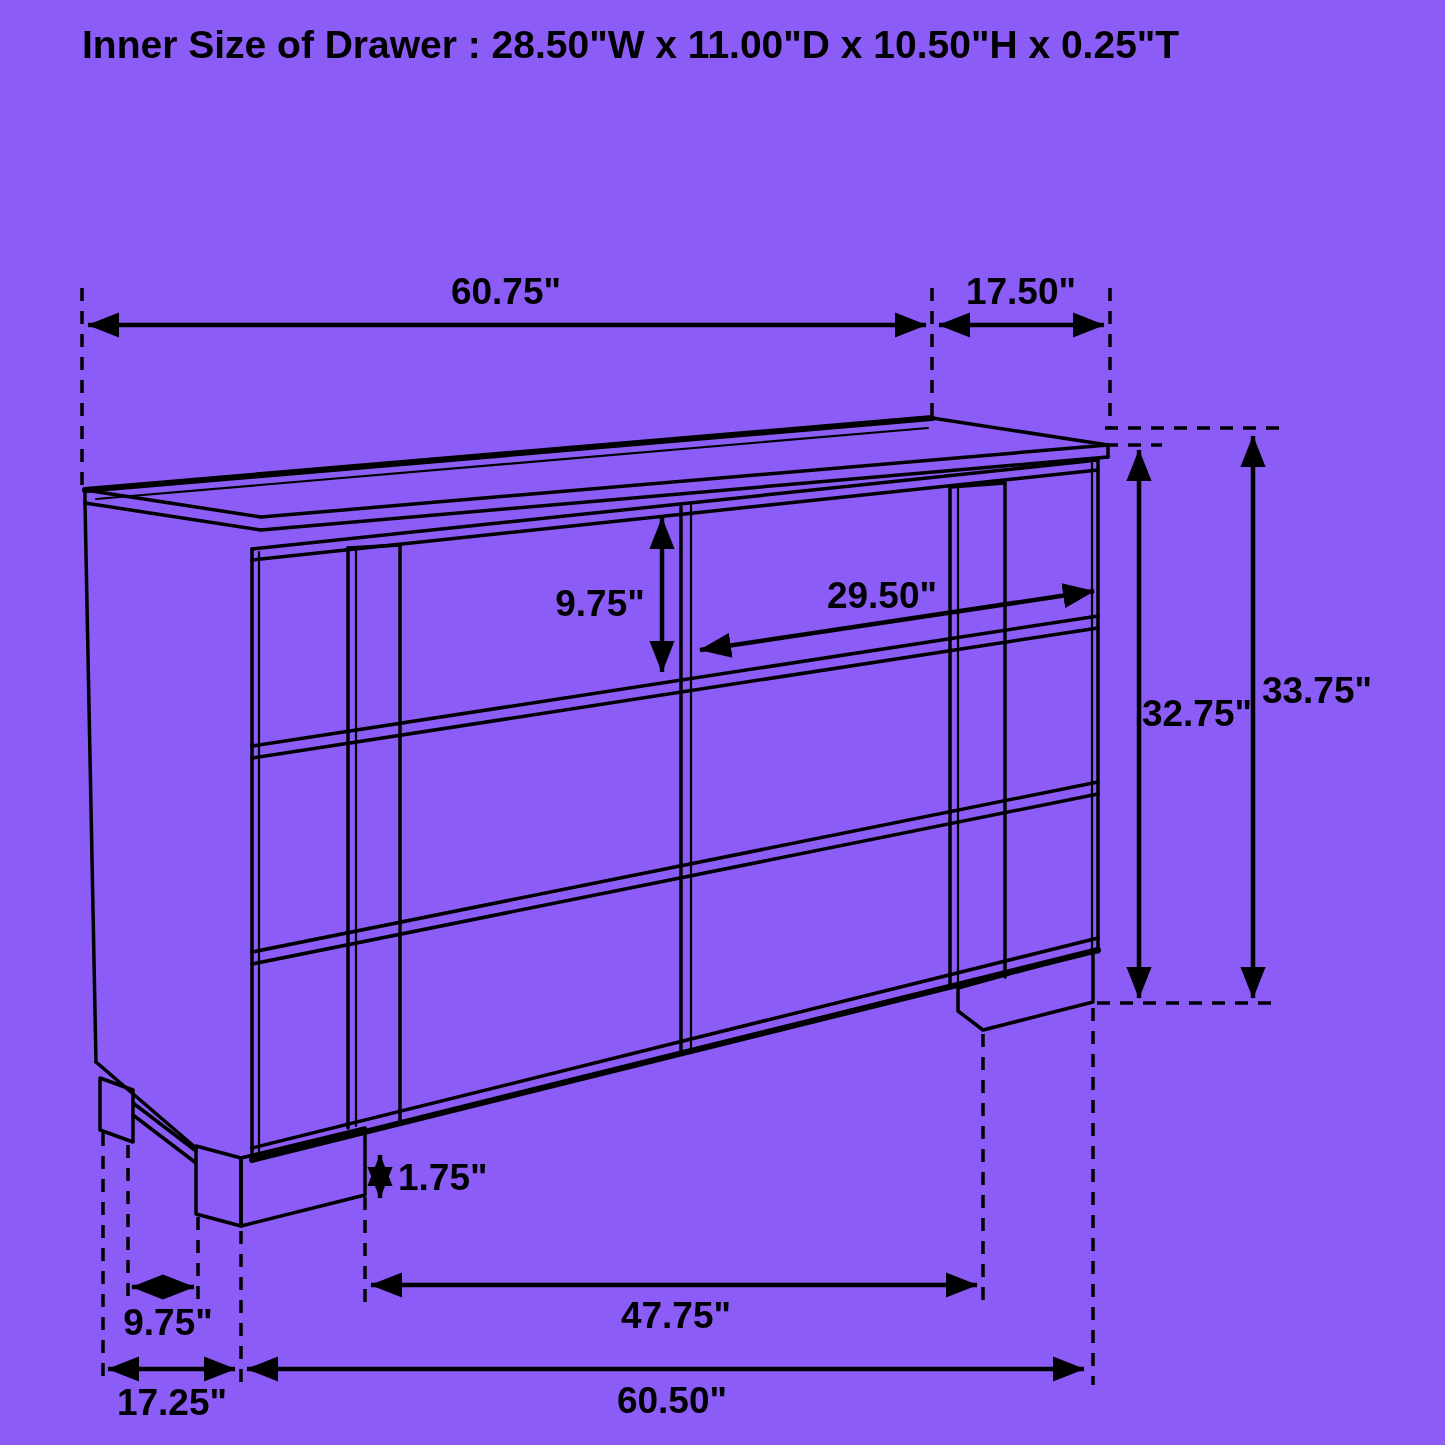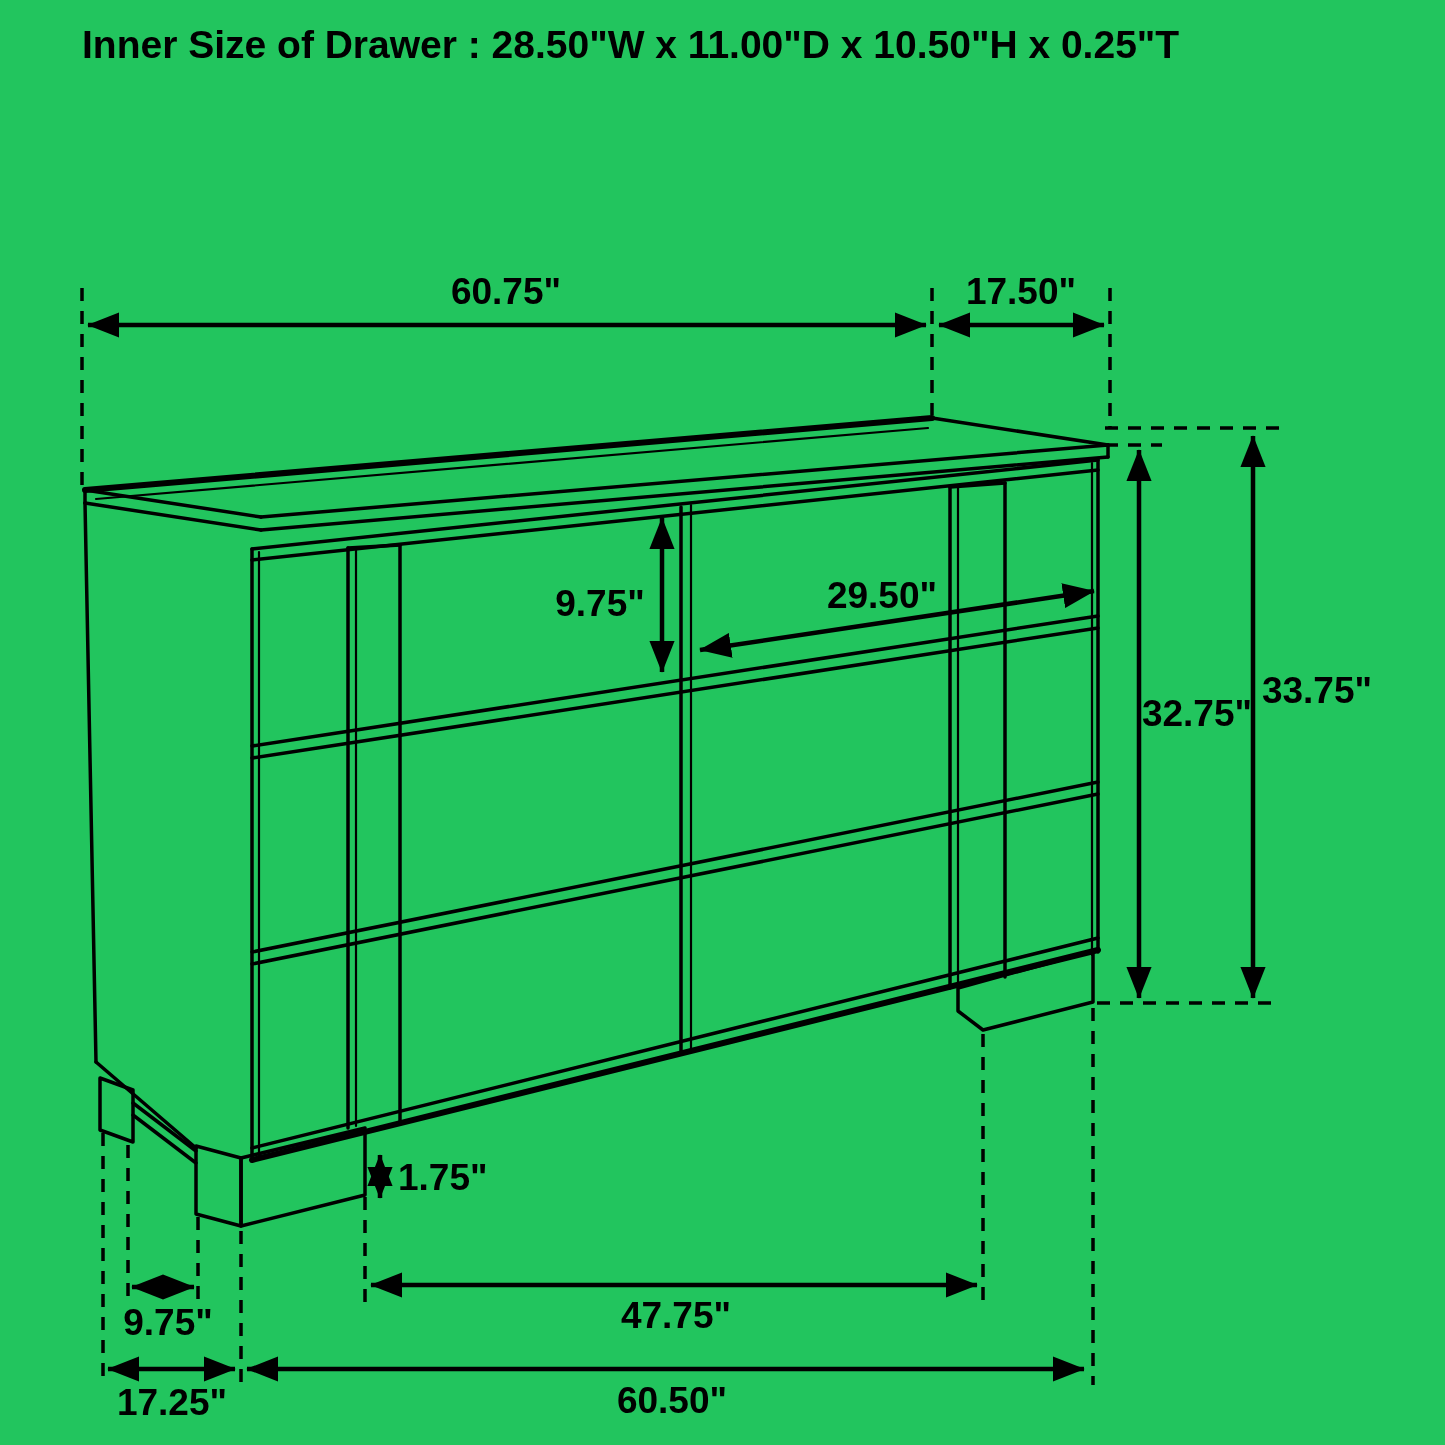--- a/index.html
+++ b/index.html
@@ -1,16 +1,16 @@
 <!DOCTYPE html>
 <html><head>
 <meta charset="utf-8">
 <style>
   html,body{margin:0;padding:0;background:#ffffff;}
-  .page{position:relative;width:1445px;height:1445px;background:#22c55e;overflow:hidden;}
+  .page{position:relative;width:1445px;height:1445px;background:#8b5cf6;overflow:hidden;}
   svg{display:block;}
   text{font-family:"Liberation Sans", sans-serif;font-weight:bold;fill:#000000;}
   .ttl{font-size:39px;}
   .dim{font-size:37px;text-anchor:middle;}
   .dim.start{text-anchor:start;}
   .art{stroke:#000000;fill:none;stroke-width:3.5;stroke-linecap:round;stroke-linejoin:round;}
   .thin{stroke-width:2.2;}
   .thick{stroke-width:6;}
   .dimln{stroke:#000000;stroke-width:4.5;fill:none;}
   .dash{stroke:#000000;stroke-width:3.5;fill:none;stroke-dasharray:13 10;}

